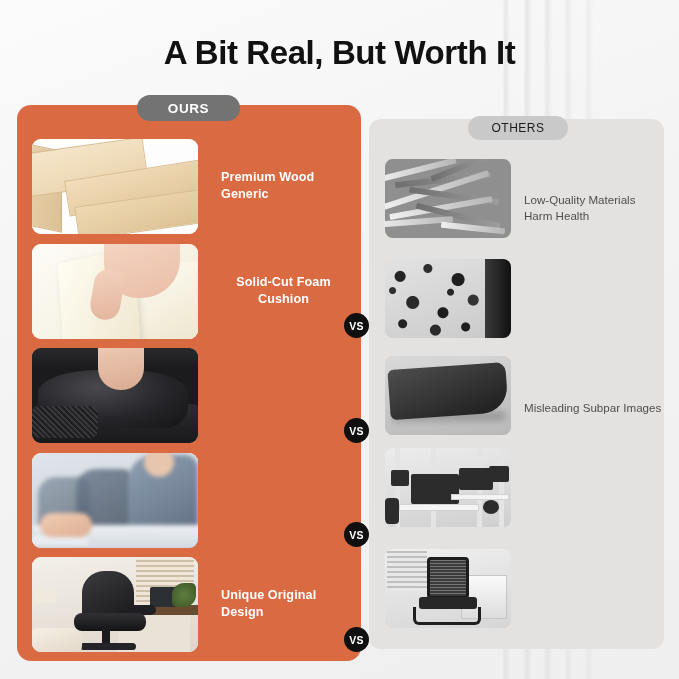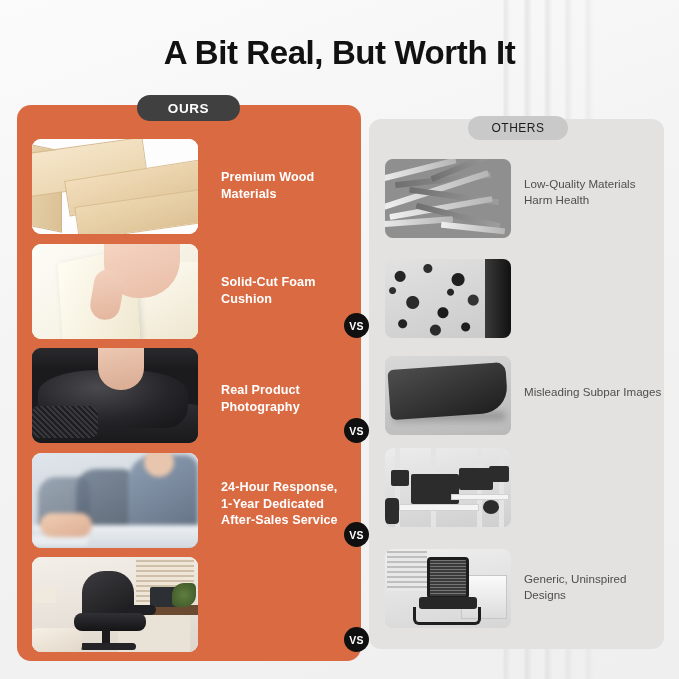--- a/index.html
+++ b/index.html
@@ -39,21 +39,21 @@
     position: absolute; left: 369px; top: 119px;
     width: 295px; height: 530px;
     background: #e4e2e0;
     border-radius: 12px;
   }
 
   
   .badge-ours {
     position: absolute; left: 137px; top: 95px;
     width: 103px; height: 26px;
-    background: #404040; border-radius: 13px;
+    background: #737373; border-radius: 13px;
     color: #fff; font-size: 13.5px; font-weight: 700;
     display: flex; align-items: center; justify-content: center;
     letter-spacing: .6px; z-index: 6;
   }
   .badge-others {
     position: absolute; left: 468px; top: 116px;
     width: 100px; height: 24px;
     background: #c9c9c9; border-radius: 12px;
     color: #1c1c1c; font-size: 12px; font-weight: 400;
     display: flex; align-items: center; justify-content: center;
@@ -81,20 +81,21 @@
   }
   .thumb-r {
     position: absolute; left: 385px; width: 126px; height: 79px;
     border-radius: 8px; overflow: hidden; background: #d4d4d4;
     filter: grayscale(1);
   }
   .label-r {
     position: absolute; left: 524px; width: 138px;
     font-size: 11.6px; font-weight: 400; color: #4e4e4e;
     line-height: 1.38;
+    margin-top: 16px;
   }
 
   
   .img { position: absolute; inset: 0; }
 
   
   .wood { background: #fdfdfd; }
   .wood .beam {
     position: absolute; background: linear-gradient(175deg,#f0dcba,#e2c79b 60%,#d6b988);
     border: 1px solid #d8bd92;
@@ -272,21 +273,21 @@
 
 <div class="row" style="top:139px;">
   <div class="thumb-l">
     <div class="img wood">
       <div class="face"></div>
         <div class="beam b1"></div>
         <div class="beam b2"></div>
         <div class="beam b3"></div>
     </div>
   </div>
-  <div class="label-l" style="top:30px;">Premium Wood Materials</div>
+  <div class="label-l" style="top:30px;">Premium Wood Generic</div>
   <div class="vs" style="top:174px;">VS</div>
   <div class="thumb-r" style="top:20px;">
     <div class="img scrap">
       <i style="left:-8px;top:8px;width:80px;transform:rotate(-14deg)"></i>
       <i class="d" style="left:10px;top:18px;width:96px;transform:rotate(-6deg)"></i>
       <i style="left:-4px;top:28px;width:110px;transform:rotate(-18deg)"></i>
       <i class="d" style="left:24px;top:34px;width:90px;transform:rotate(8deg)"></i>
       <i style="left:4px;top:46px;width:104px;transform:rotate(-10deg)"></i>
       <i class="d" style="left:30px;top:54px;width:86px;transform:rotate(14deg)"></i>
       <i style="left:-10px;top:60px;width:78px;transform:rotate(-4deg)"></i>
@@ -299,40 +300,39 @@
 
 <div class="row" style="top:244px;">
   <div class="thumb-l">
     <div class="img foam">
       <div class="block"></div>
         <div class="sheet"></div>
         <div class="hand"></div>
         <div class="finger"></div>
     </div>
   </div>
-  <div class="label-l" style="top:30px;">Solid-Cut Foam Cushion</div>
+  <div class="label-l" style="top:30px;text-align:center;">Solid-Cut Foam Cushion</div>
   <div class="vs" style="top:174px;">VS</div>
   <div class="thumb-r" style="top:15px;">
     <div class="img rebond">
         <div class="edge"></div>
       </div>
   </div>
 </div>
 
 <div class="row" style="top:348px;">
   <div class="thumb-l">
     <div class="img leather">
       <div class="top"></div>
         <div class="pad2"></div>
         <div class="pad"></div>
       <div class="mesh"></div>
         <div class="hand"></div>
     </div>
   </div>
-  <div class="label-l" style="top:34px;">Real Product Photography</div>
   <div class="vs" style="top:174px;">VS</div>
   <div class="thumb-r" style="top:8px;">
     <div class="img cushion">
         <div class="shadow"></div>
         <div class="blk"></div>
       </div>
   </div>
   <div class="label-r" style="top:36px;">Misleading Subpar Images</div>
 </div>
 
@@ -341,21 +341,20 @@
     <div class="img office">
       <div class="blur p3"></div>
         <div class="blur p2"></div>
       <div class="blur p1"></div>
         <div class="blur head1"></div>
       <div class="blur desk"></div>
         <div class="blur kbd"></div>
         <div class="blur hand"></div>
     </div>
   </div>
-  <div class="label-l" style="top:26px;">24-Hour Response, 1-Year Dedicated After-Sales Service</div>
   <div class="vs" style="top:174px;">VS</div>
   <div class="thumb-r" style="top:-5px;">
     <div class="img desks">
       <div class="col" style="left:10px"></div>
         <div class="col" style="left:46px"></div>
       <div class="col" style="left:92px"></div>
         <div class="col" style="left:114px"></div>
       <div class="mon" style="left:26px;top:26px;width:48px;height:30px"></div>
       <div class="mon" style="left:74px;top:20px;width:34px;height:22px"></div>
       <div class="mon" style="left:6px;top:22px;width:18px;height:16px"></div>
@@ -378,24 +377,24 @@
         <div class="plant"></div>
         <div class="lamp"></div>
       <div class="chairback"></div>
         <div class="arm"></div>
         <div class="chairseat"></div>
       <div class="post"></div>
         <div class="base"></div>
         <div class="sofa"></div>
     </div>
   </div>
+  <div class="label-l" style="top:30px;">Unique Original Design</div>
 
   <div class="thumb-r" style="top:-8px;">
     <div class="img visitor">
       <div class="winb"></div>
         <div class="cab"></div>
       <div class="back"></div>
         <div class="seat"></div>
         <div class="sled"></div>
     </div>
   </div>
-  <div class="label-r" style="top:14px;">Generic, Uninspired Designs</div>
 </div>
 
 </body></html>

